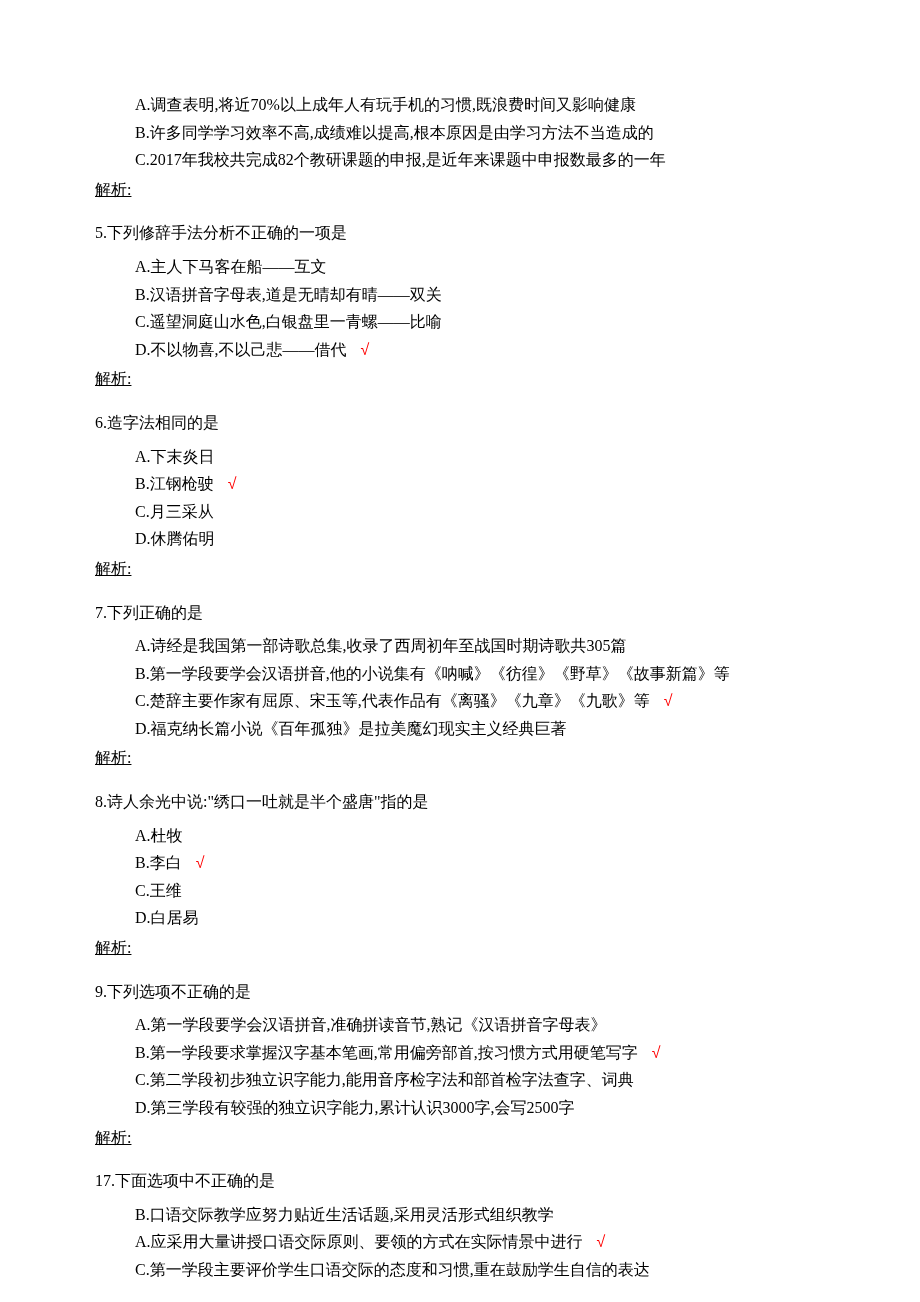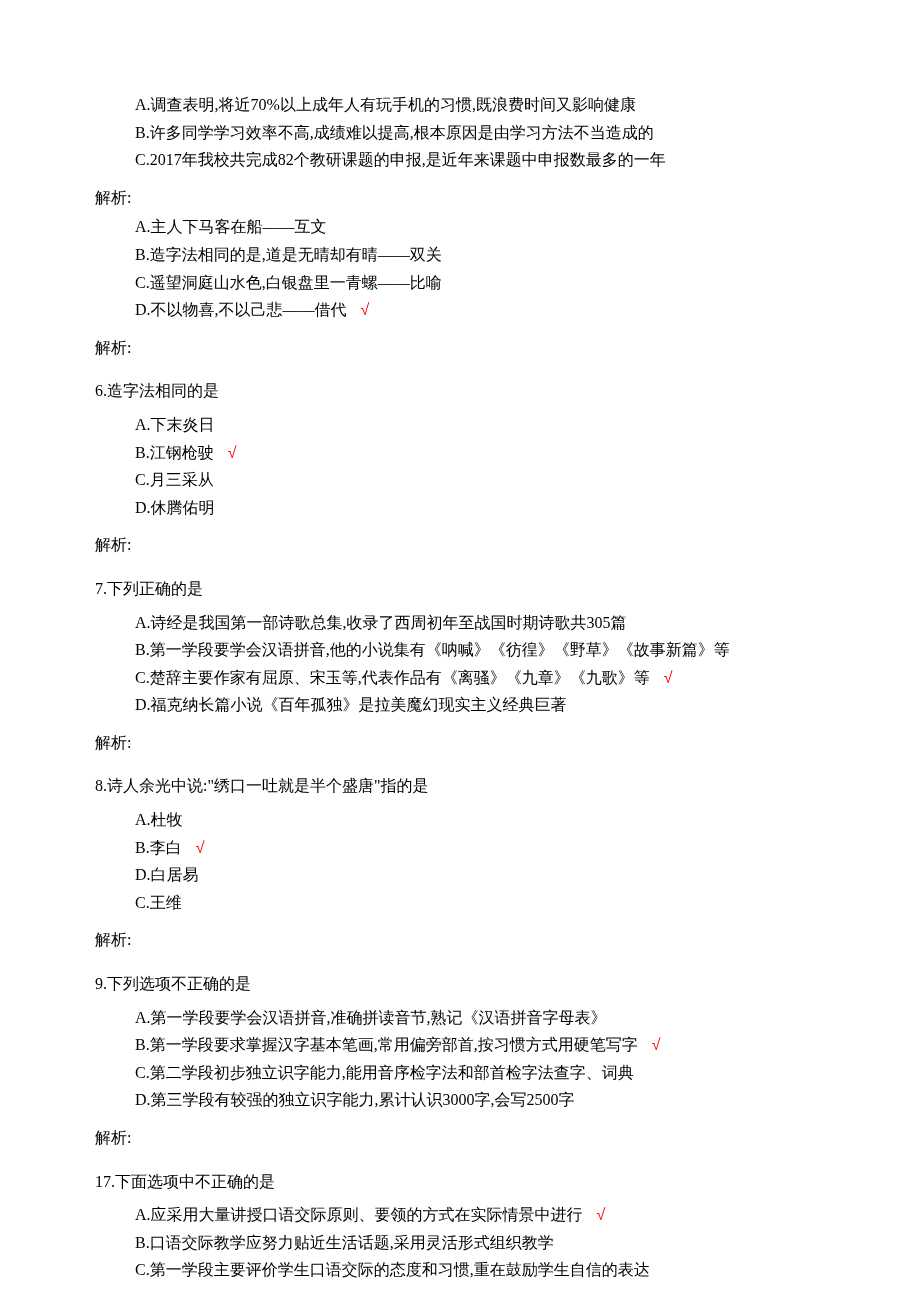--- a/index.html
+++ b/index.html
@@ -18,64 +18,66 @@
     }
     .option-line {
       padding-left: 40px;
       margin: 2px 0;
     }
     .question-stem {
       margin-top: 18px;
       margin-bottom: 8px;
     }
     .analysis {
-      margin-top: 12px;
+      margin-top: 4px;
       margin-bottom: 4px;
+      text-decoration: underline;
     }
     .check {
       color: #ff0000;
       font-weight: normal;
       margin-left: 14px;
       font-family: Arial, sans-serif;
     }
   </style>
 </head>
 <body>
 
 <div id="content">
     <div class="option-line"><span>A.调查表明,将近70%以上成年人有玩手机的习惯,既浪费时间又影响健康</span></div>
     <div class="option-line"><span>B.许多同学学习效率不高,成绩难以提高,根本原因是由学习方法不当造成的</span></div>
     <div class="option-line"><span>C.2017年我校共完成82个教研课题的申报,是近年来课题中申报数最多的一年</span></div>
     <div class="analysis">解析:</div>
+    <div class="question-stem">5.下列修辞手法分析不正确的一项是</div>
     <div class="option-line"><span>A.主人下马客在船——互文</span></div>
-    <div class="option-line"><span>B.造字法相同的是,道是无晴却有晴——双关</span></div>
+    <div class="option-line"><span>B.汉语拼音字母表,道是无晴却有晴——双关</span></div>
     <div class="option-line"><span>C.遥望洞庭山水色,白银盘里一青螺——比喻</span></div>
     <div class="option-line"><span>D.不以物喜,不以己悲——借代</span><span class="check">√</span></div>
     <div class="analysis">解析:</div>
     <div class="question-stem">6.造字法相同的是</div>
     <div class="option-line"><span>A.下末炎日</span></div>
     <div class="option-line"><span>B.江钢枪驶</span><span class="check">√</span></div>
     <div class="option-line"><span>C.月三采从</span></div>
     <div class="option-line"><span>D.休腾佑明</span></div>
     <div class="analysis">解析:</div>
     <div class="question-stem">7.下列正确的是</div>
     <div class="option-line"><span>A.诗经是我国第一部诗歌总集,收录了西周初年至战国时期诗歌共305篇</span></div>
     <div class="option-line"><span>B.第一学段要学会汉语拼音,他的小说集有《呐喊》《彷徨》《野草》《故事新篇》等</span></div>
     <div class="option-line"><span>C.楚辞主要作家有屈原、宋玉等,代表作品有《离骚》《九章》《九歌》等</span><span class="check">√</span></div>
     <div class="option-line"><span>D.福克纳长篇小说《百年孤独》是拉美魔幻现实主义经典巨著</span></div>
     <div class="analysis">解析:</div>
     <div class="question-stem">8.诗人余光中说:"绣口一吐就是半个盛唐"指的是</div>
     <div class="option-line"><span>A.杜牧</span></div>
     <div class="option-line"><span>B.李白</span><span class="check">√</span></div>
+    <div class="option-line"><span>C.王维</span></div>
     <div class="option-line"><span>D.白居易</span></div>
-    <div class="option-line"><span>C.王维</span></div>
     <div class="analysis">解析:</div>
     <div class="question-stem">9.下列选项不正确的是</div>
     <div class="option-line"><span>A.第一学段要学会汉语拼音,准确拼读音节,熟记《汉语拼音字母表》</span></div>
     <div class="option-line"><span>B.第一学段要求掌握汉字基本笔画,常用偏旁部首,按习惯方式用硬笔写字</span><span class="check">√</span></div>
     <div class="option-line"><span>C.第二学段初步独立识字能力,能用音序检字法和部首检字法查字、词典</span></div>
     <div class="option-line"><span>D.第三学段有较强的独立识字能力,累计认识3000字,会写2500字</span></div>
     <div class="analysis">解析:</div>
     <div class="question-stem">17.下面选项中不正确的是</div>
+    <div class="option-line"><span>B.口语交际教学应努力贴近生活话题,采用灵活形式组织教学</span></div>
     <div class="option-line"><span>A.应采用大量讲授口语交际原则、要领的方式在实际情景中进行</span><span class="check">√</span></div>
-    <div class="option-line"><span>B.口语交际教学应努力贴近生活话题,采用灵活形式组织教学</span></div>
     <div class="option-line"><span>C.第一学段主要评价学生口语交际的态度和习惯,重在鼓励学生自信的表达</span></div>
   </div>
 
 </body></html>

